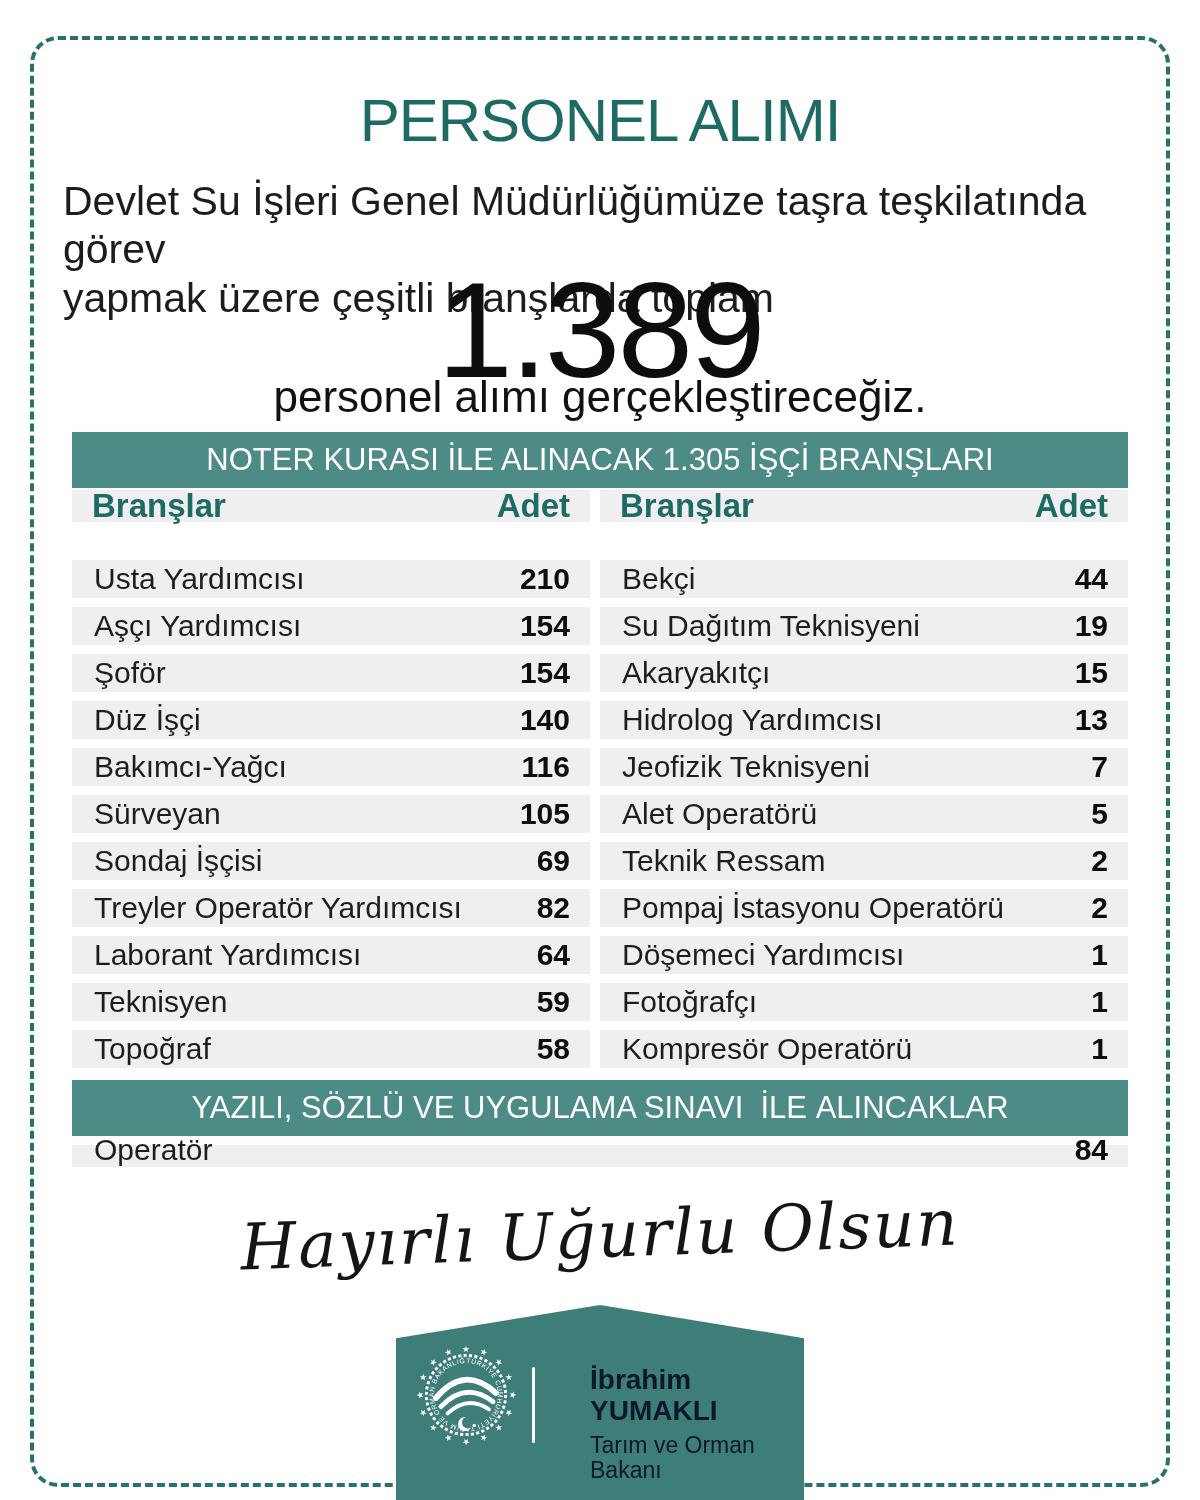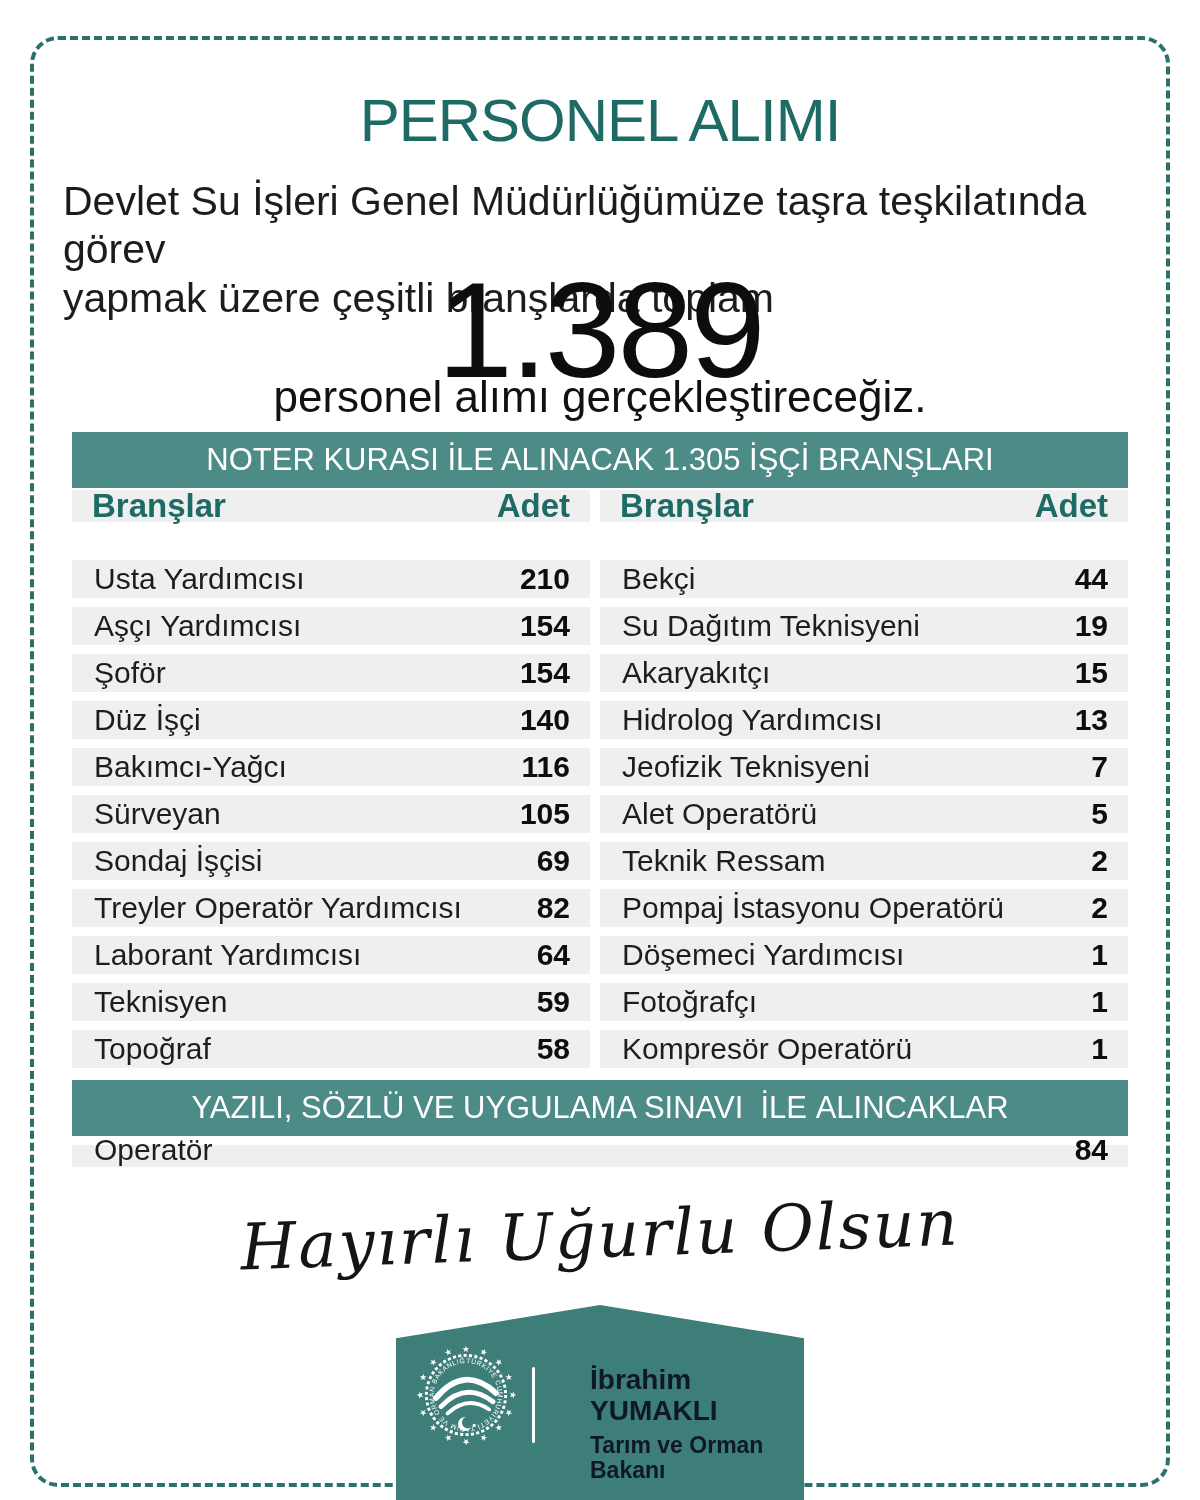--- a/index.html
+++ b/index.html
@@ -72,21 +72,21 @@
     clip-path:polygon(50% 0%,100% 17%,100% 100%,0% 100%,0% 17%);
     z-index:5;
   }
   .seal{position:absolute;left:12px;top:32px;width:116px;height:116px;}
   .divider{
     position:absolute;left:136px;top:62px;width:3px;height:76px;
     background:#ffffff;border-radius:2px;
   }
   .minister{position:absolute;left:152px;top:60px;color:#0f172a;margin-left:42px;}
   .minister .name{font-size:28px;font-weight:bold;line-height:1.1;}
-  .minister .role{font-size:23px;font-weight:bold;margin-top:6px;line-height:1.1;}
+  .minister .role{font-size:23px;font-weight:normal;margin-top:6px;line-height:1.1;}
 </style>
 </head>
 <body>
 
 <div class="page">
   <div class="dashed-frame"></div>
 
   <h1 class="title">PERSONEL ALIMI</h1>
 
   <p class="intro"><span>Devlet Su İşleri Genel Müdürlüğümüze taşra teşkilatında görev</span><br><span>yapmak üzere çeşitli branşlarda toplam</span></p>

